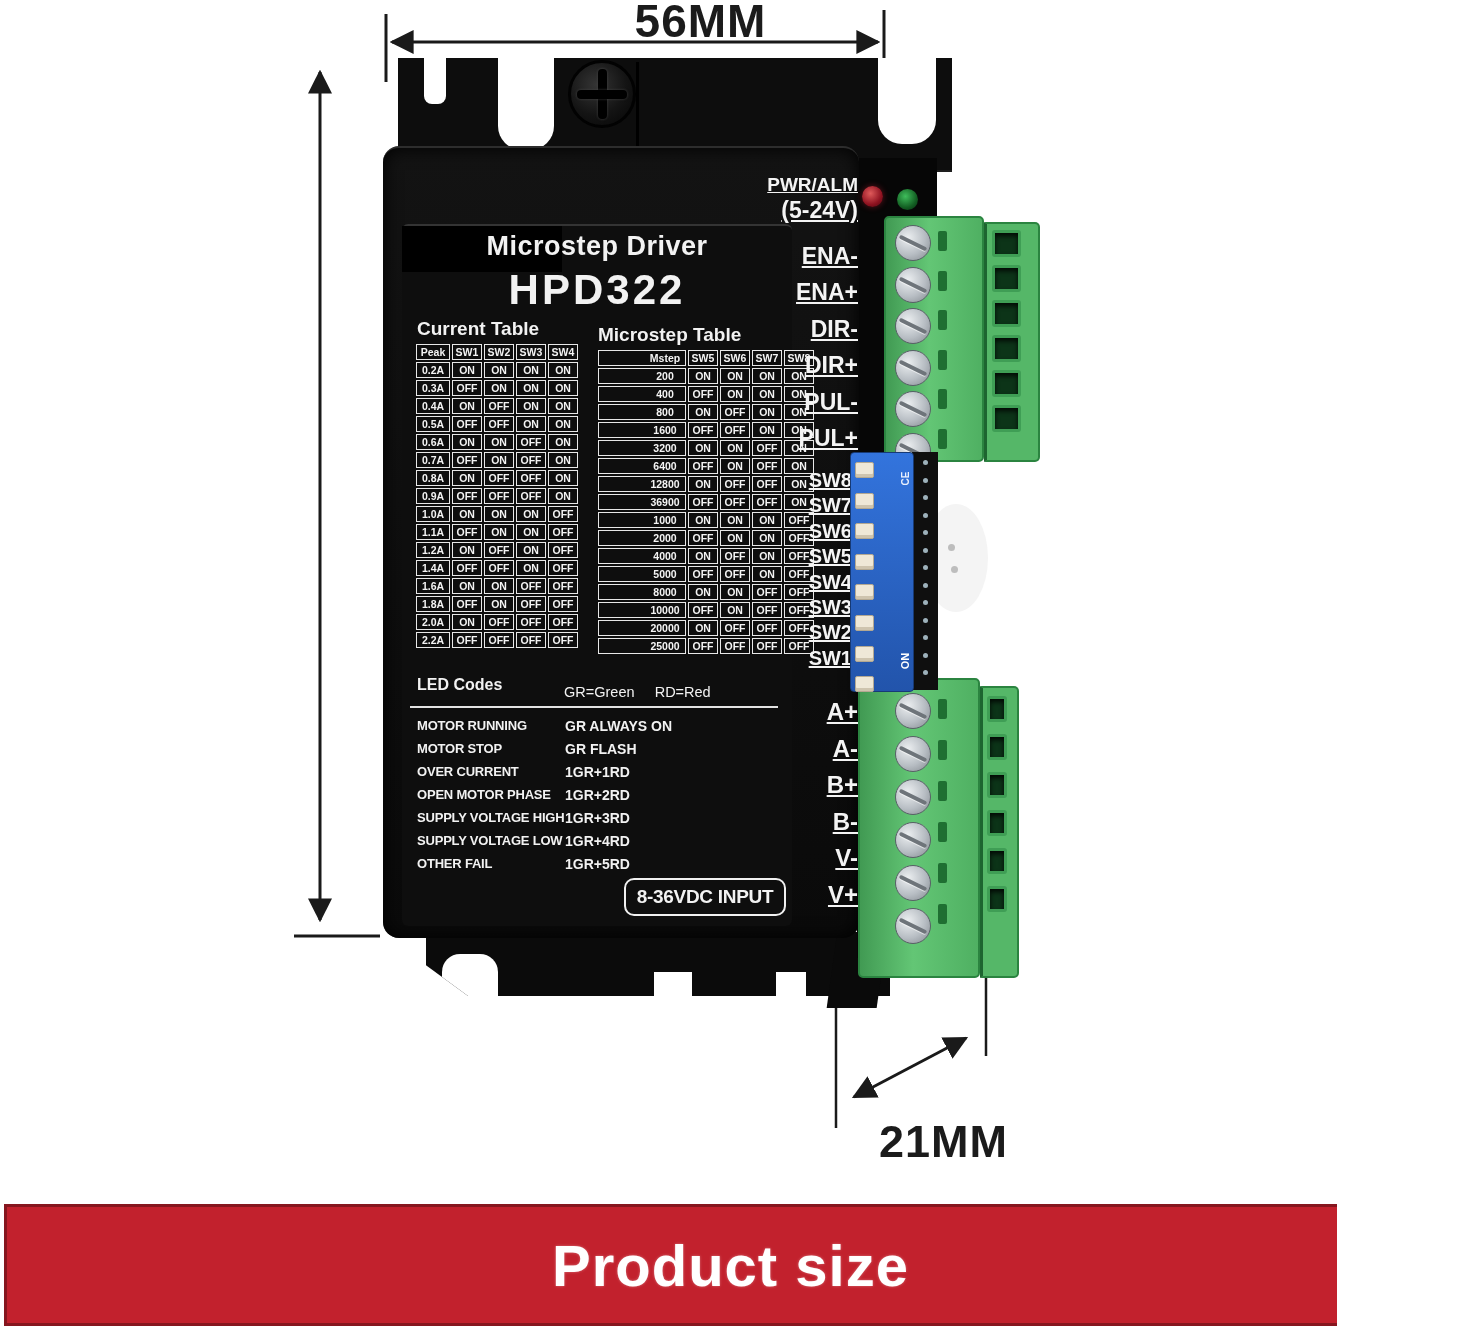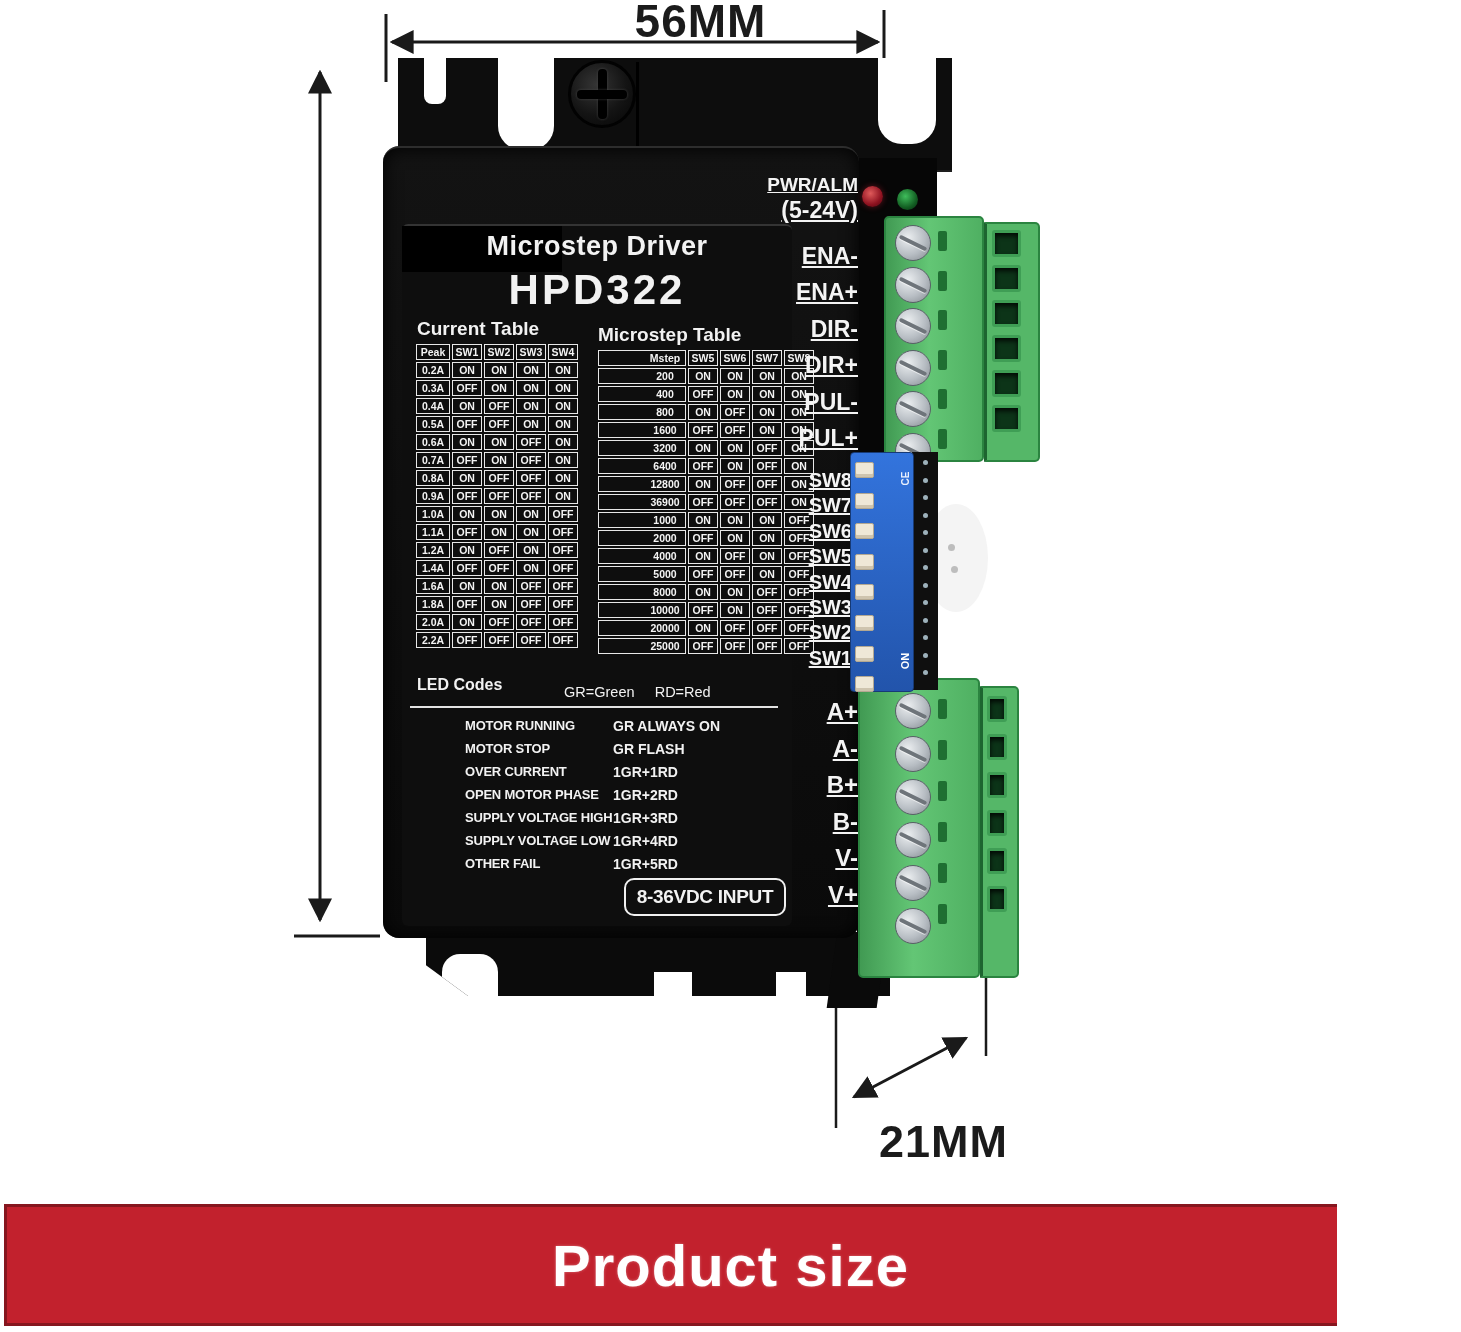--- a/index.html
+++ b/index.html
@@ -52,21 +52,21 @@
   .cur-table{left:12px;top:116px;}
   .cur-table th:first-child,.cur-table td:first-child{min-width:32px;}
   .cur-table th,.cur-table td{min-width:28px;}
   .mic-table{left:194px;top:122px;}
   .mic-table th:first-child,.mic-table td:first-child{min-width:40px;padding-left:46px;}
   .mic-table th,.mic-table td{min-width:28px;}
   .led-title{position:absolute;left:15px;top:450px;font-size:16px;font-weight:bold;}
   .led-legend{position:absolute;left:162px;top:458px;font-size:14.5px;font-weight:normal;white-space:pre;}
   .led-divider{position:absolute;left:8px;top:480px;width:368px;height:2px;background:#e2e2e2;}
   .led-list{position:absolute;left:15px;top:488px;width:366px;}
-  .led-row{display:flex;height:23px;align-items:center;margin-left:48px;}
+  .led-row{display:flex;height:23px;align-items:center;}
   .led-cond{width:148px;font-size:13px;font-weight:bold;letter-spacing:-.2px;}
   .led-code{font-size:14px;font-weight:bold;}
   .input-badge{position:absolute;left:222px;top:652px;width:158px;height:34px;border:2.5px solid #f0f0f0;
        border-radius:10px;display:flex;align-items:center;justify-content:center;
        font-size:19px;font-weight:bold;letter-spacing:-.3px;}
 
   
   .name-strip{position:absolute;z-index:6;color:#f4f4f4;text-align:right;font-weight:bold;text-decoration:underline;}
   .pwr{left:688px;top:174px;width:170px;font-size:19px;}
   .volt{left:688px;top:197px;width:170px;font-size:23px;}

